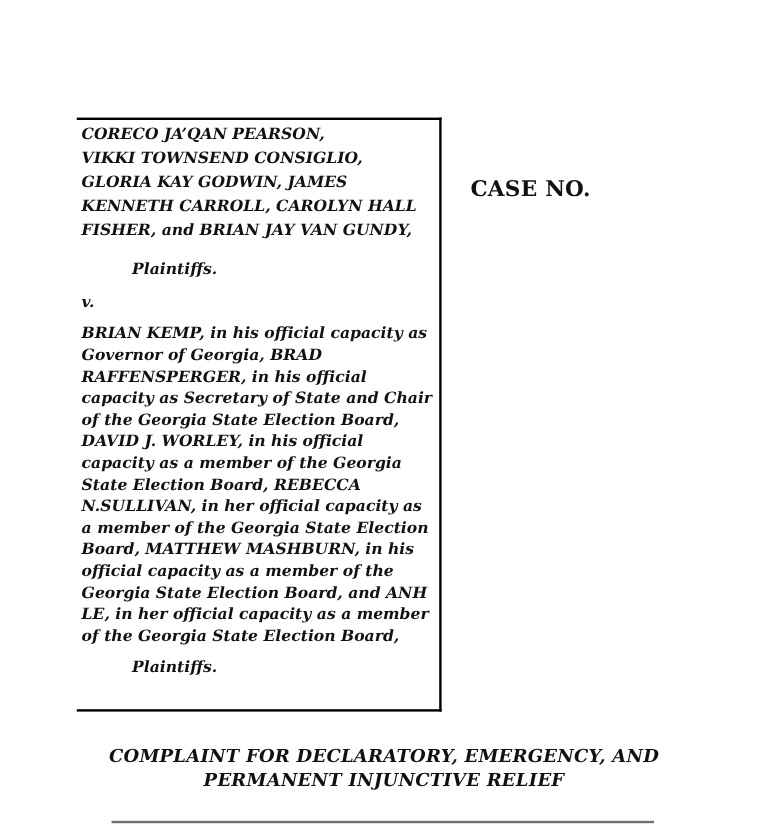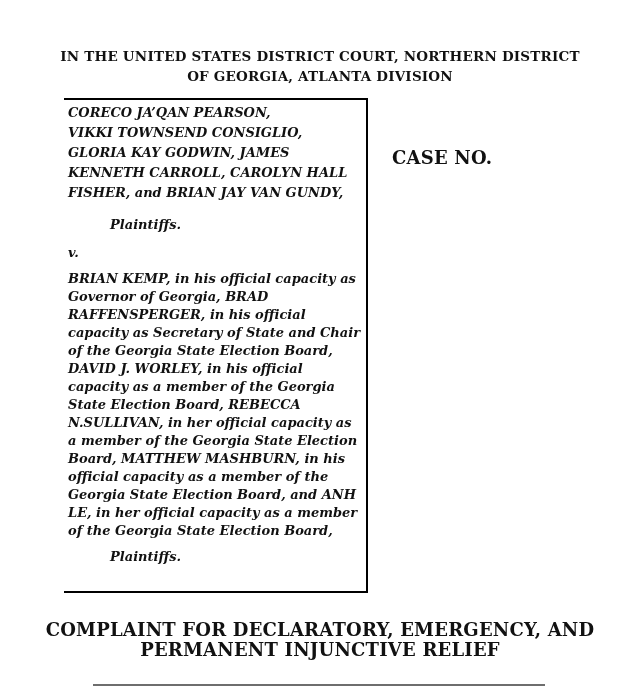--- a/index.html
+++ b/index.html
@@ -73,43 +73,40 @@
     font-size: 18px;
     line-height: 16px;
     letter-spacing: 0.2px;
   }
   .doc-title {
     position: absolute;
     top: 620px;
     left: 0;
     right: 0;
     text-align: center;
-    font-size: 18px;
+    font-size: 15px;
     line-height: 20px;
     white-space: pre-line;
     letter-spacing: 0.2px;
+    font-style: italic;
   }
   .bottom-rule {
     position: absolute;
     top: 684px;
     left: 93px;
     width: 452px;
     height: 2px;
     background: #6e6e6e;
   }
 </style>
 </head>
 <body>
 
 <div class="page">
 
-  <div class="court-header">
-    <div>IN THE UNITED STATES DISTRICT COURT, NORTHERN DISTRICT</div>
-    <div>OF GEORGIA, ATLANTA DIVISION</div>
-  </div>
 
   <div class="caption-box">
     <p class="party-block">CORECO JA’QAN PEARSON,
 VIKKI TOWNSEND CONSIGLIO,
 GLORIA KAY GODWIN, JAMES
 KENNETH CARROLL, CAROLYN HALL
 FISHER, and BRIAN JAY VAN GUNDY,</p>
     <p class="party-label">Plaintiffs.</p>
     <p class="versus">v.</p>
     <p class="defendants-block">BRIAN KEMP, in his official capacity as

